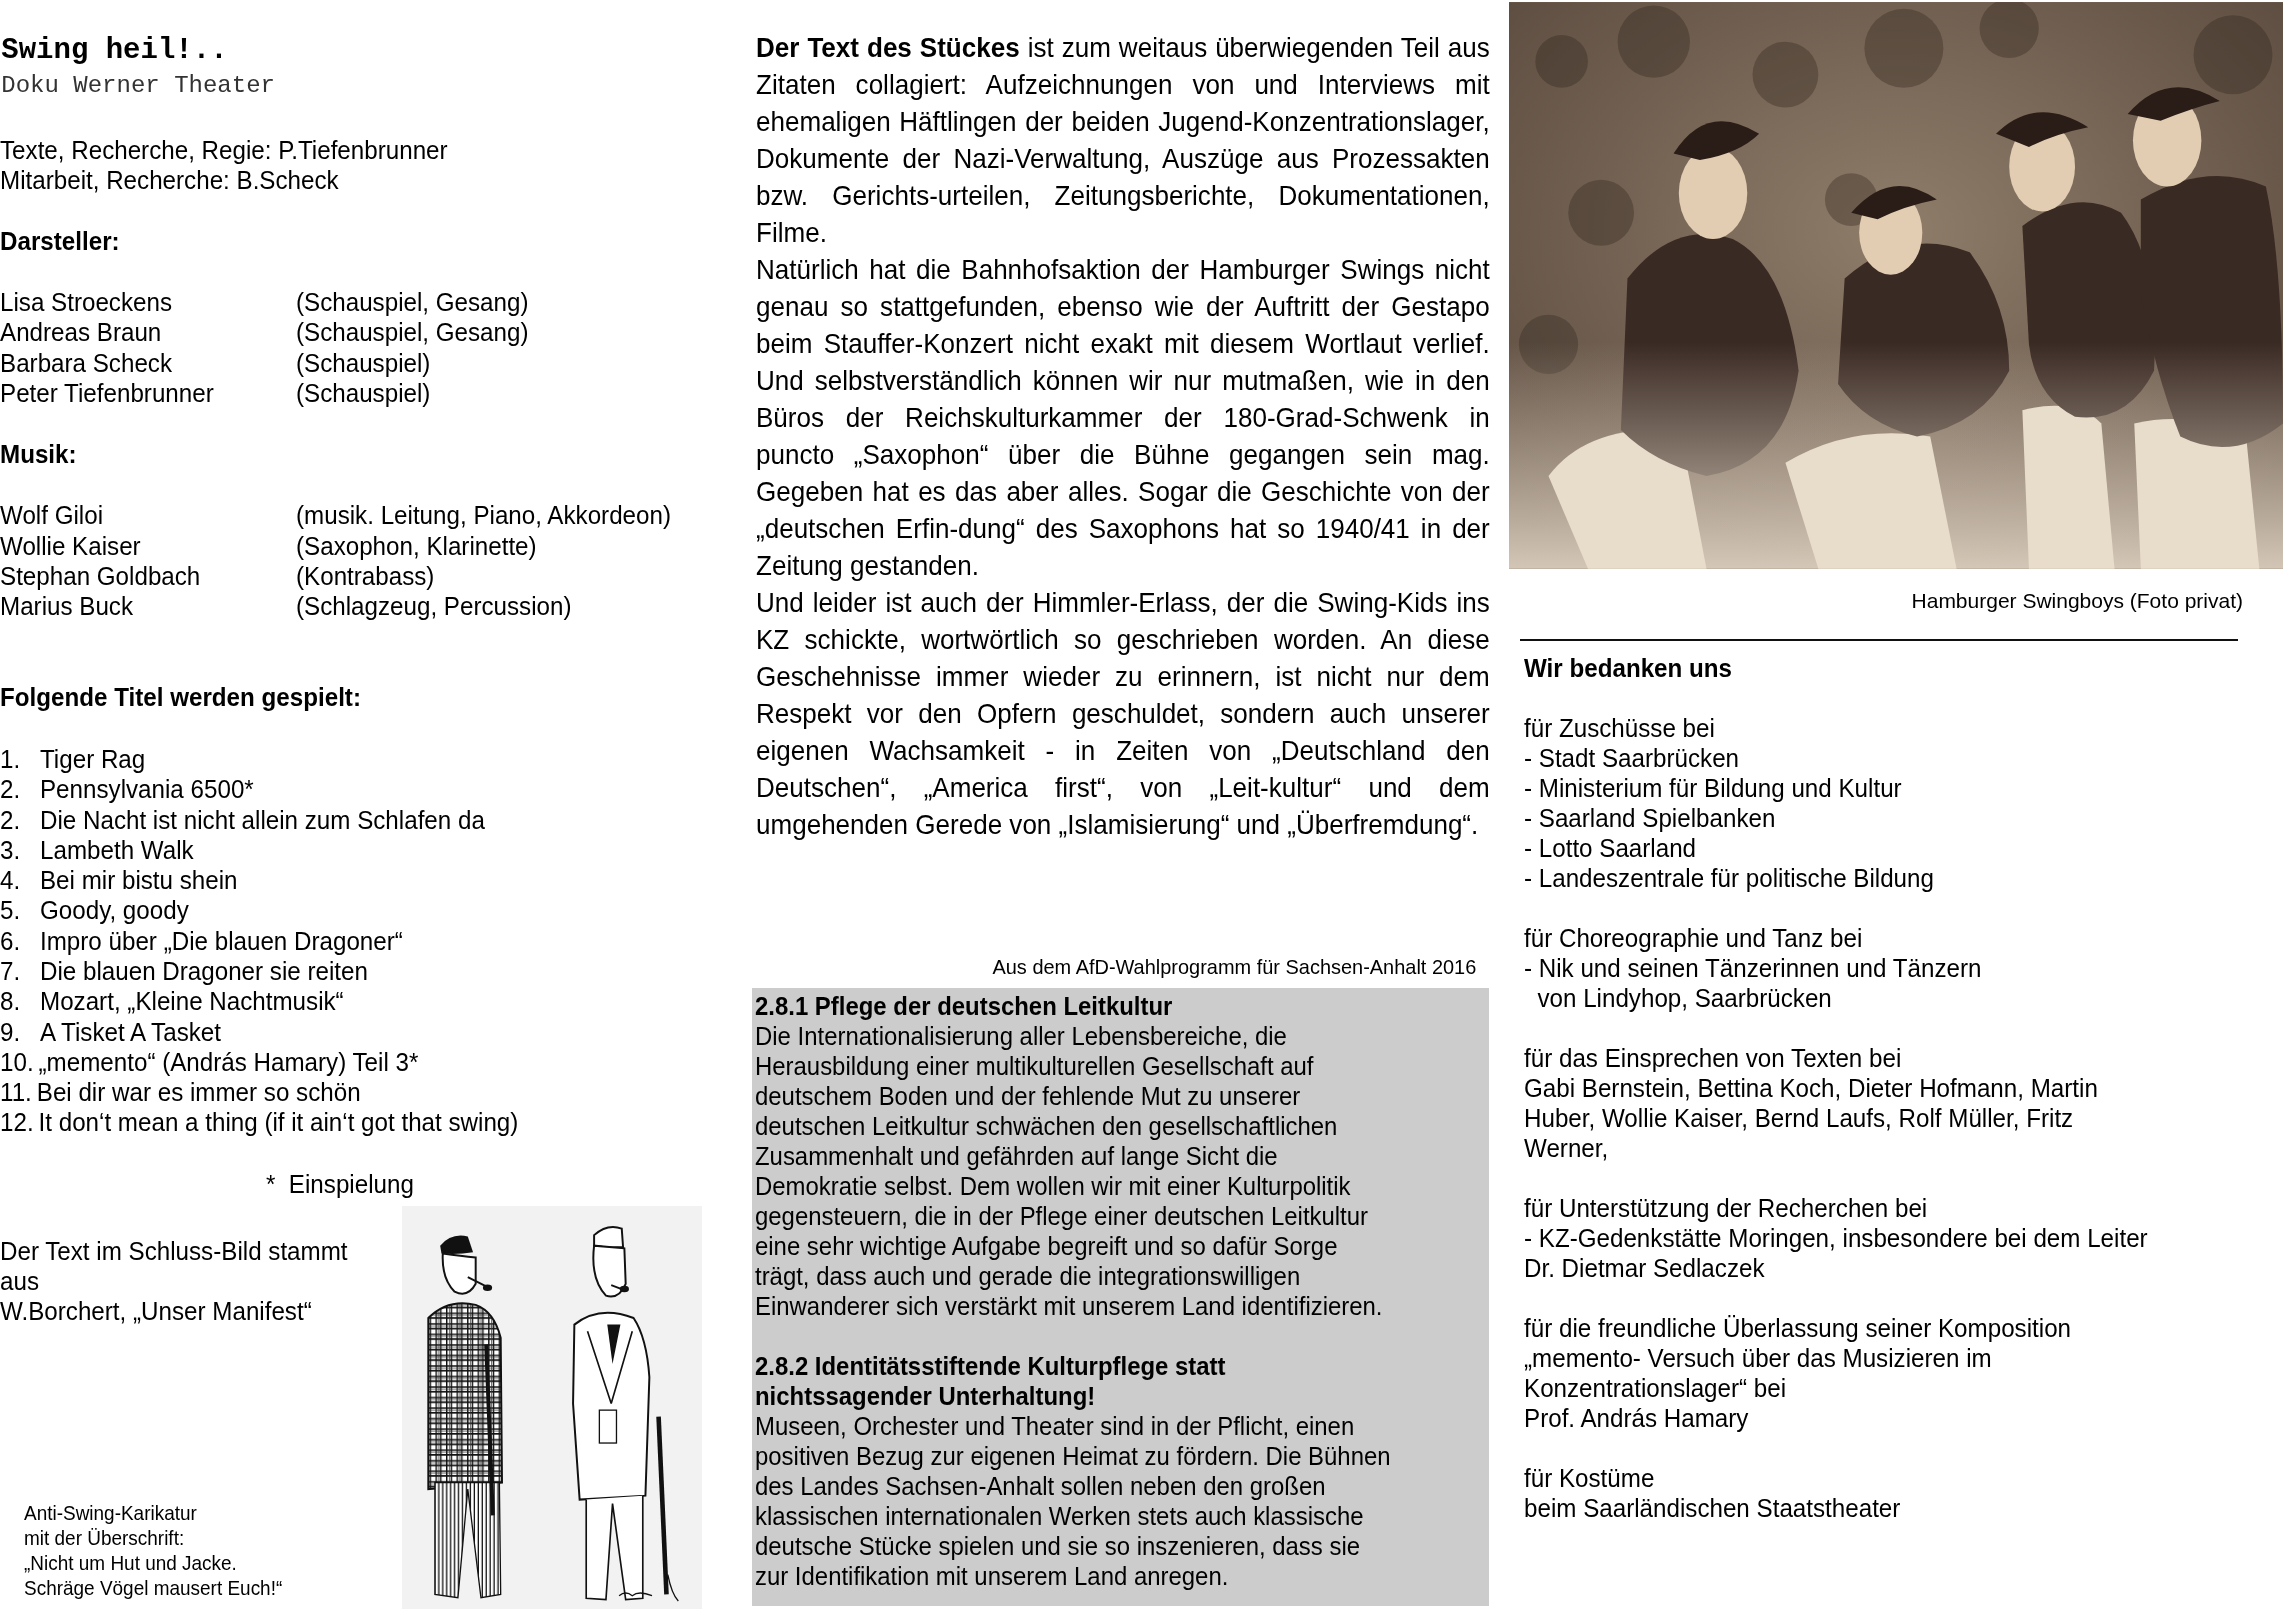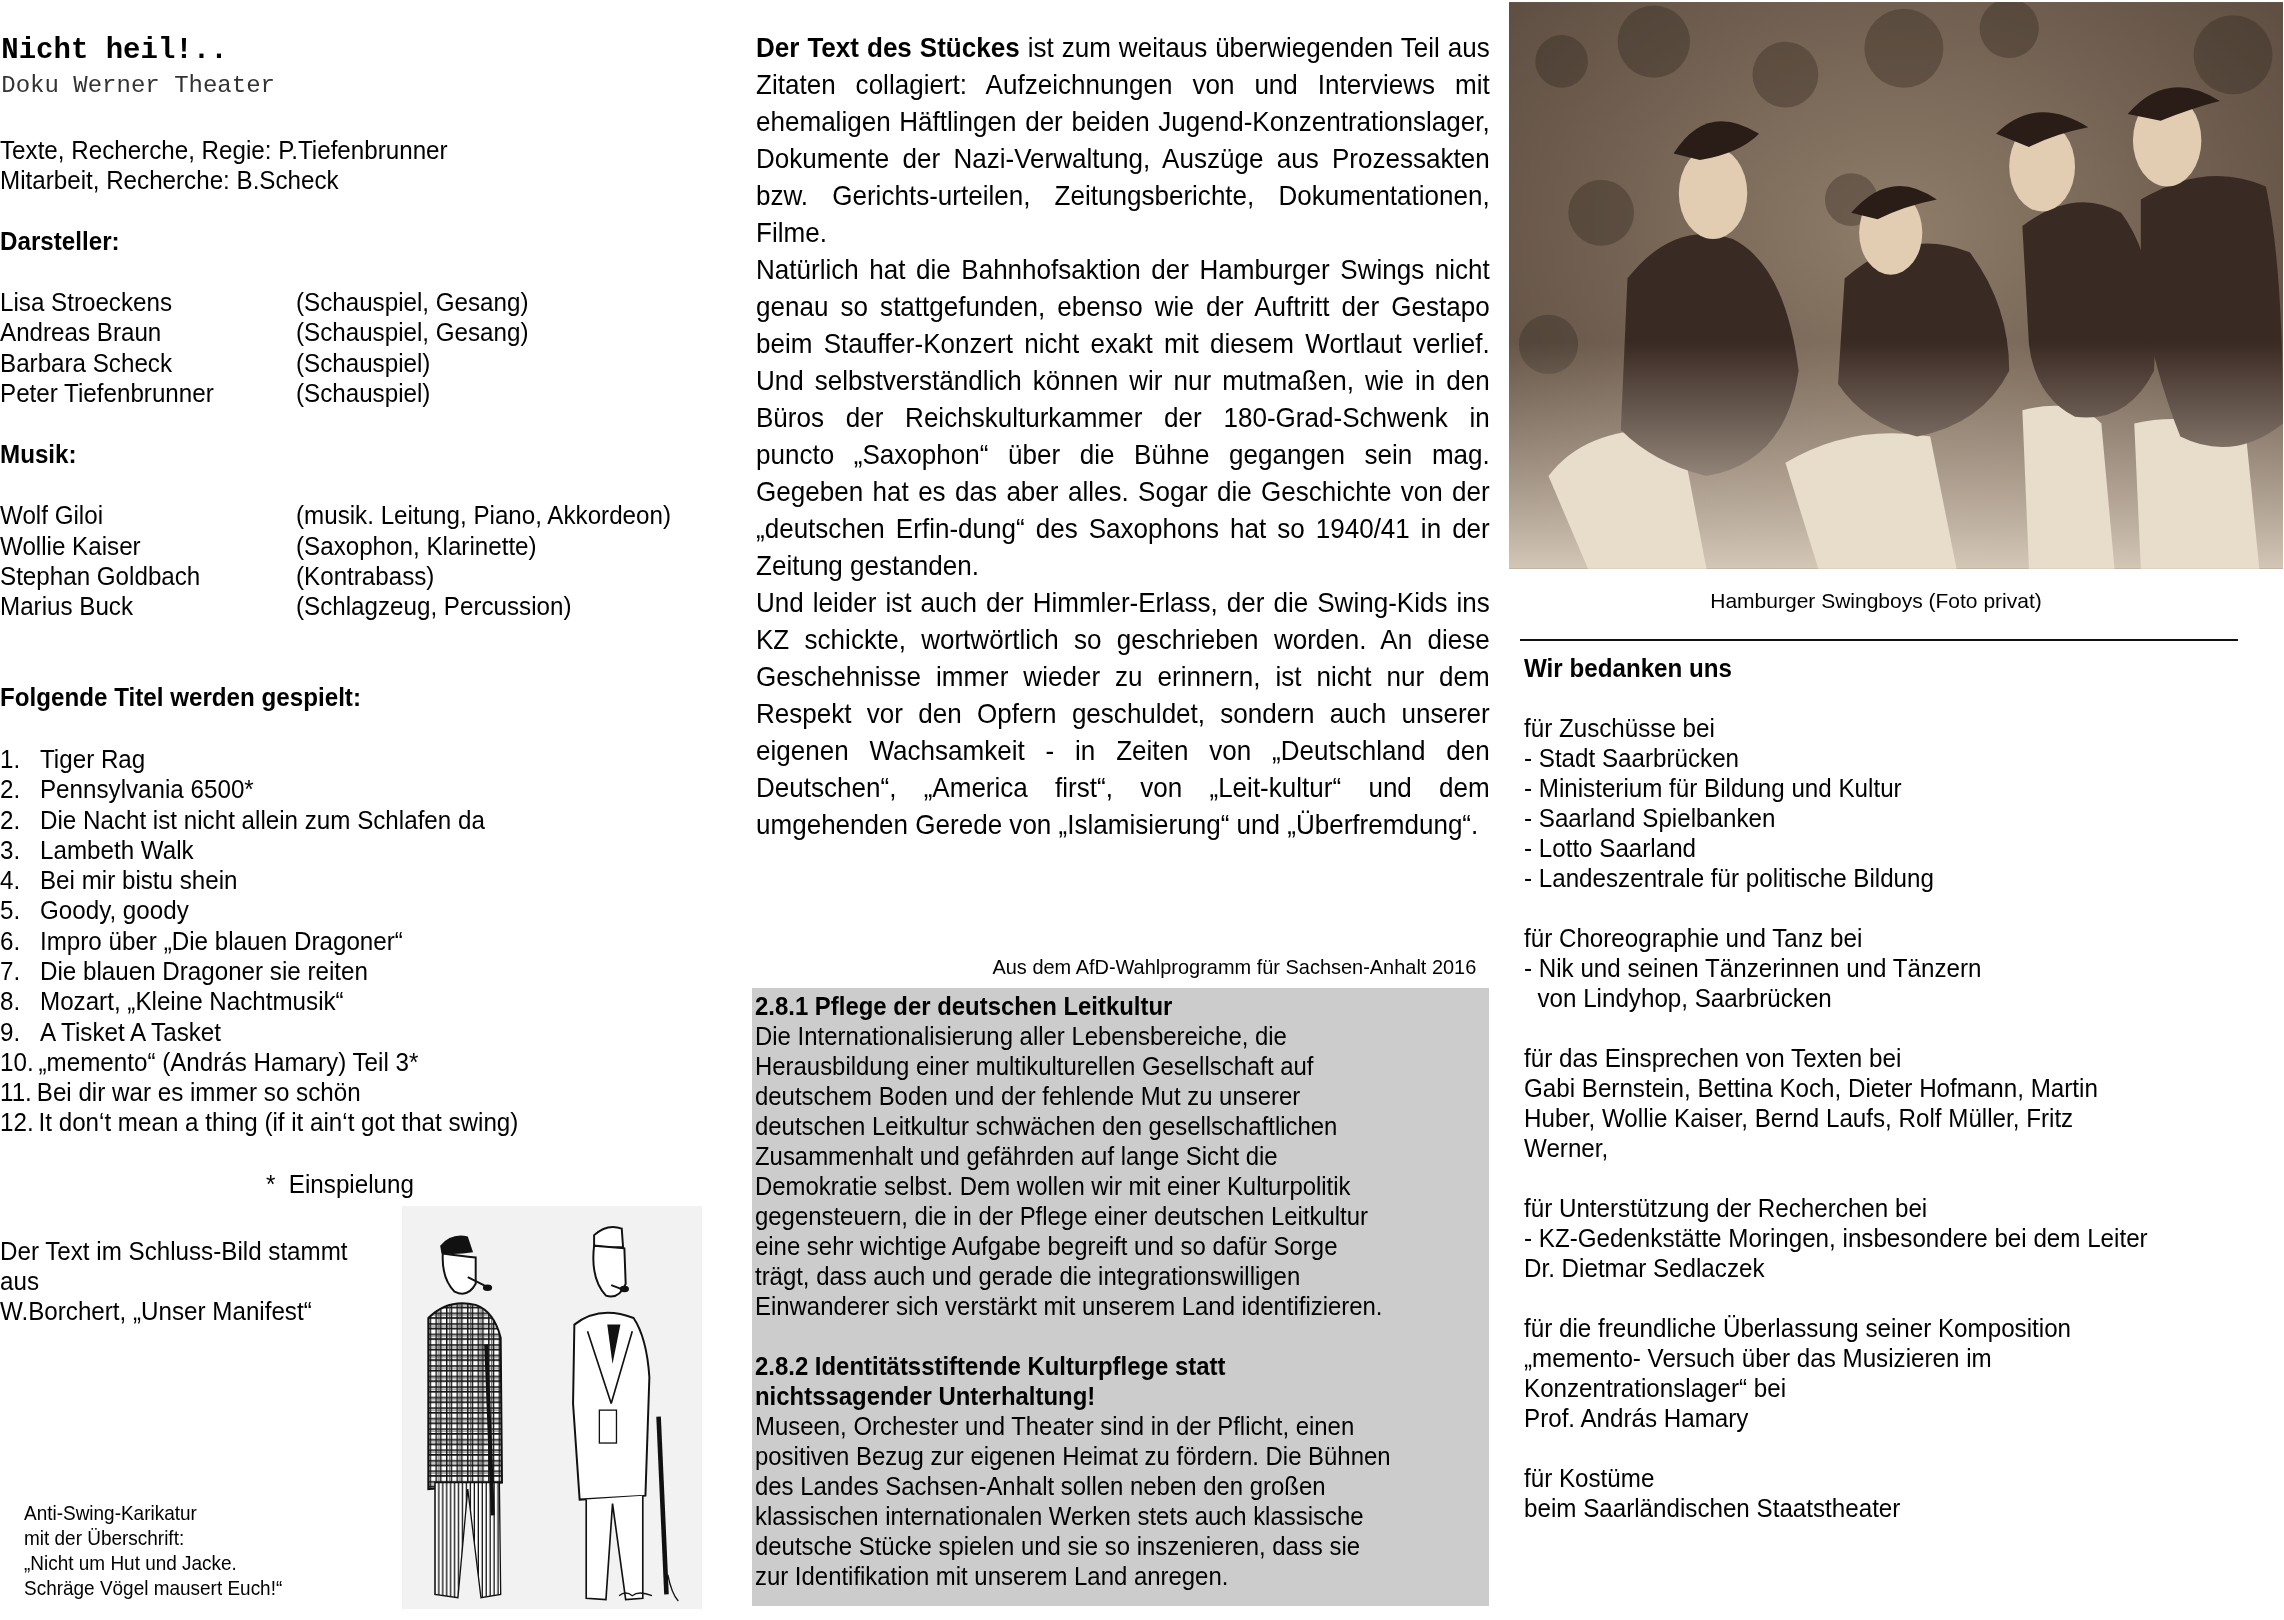--- a/index.html
+++ b/index.html
@@ -26,30 +26,30 @@
   #mid .inner { transform:scaleX(0.93); transform-origin:left top; width:789px; }
   .source { position:absolute; left:756px; top:955px; width:720px; text-align:right; font-size:21px; white-space:nowrap; }
   .source span { display:inline-block; transform:scaleX(0.95); transform-origin:right top; }
   #afd { position:absolute; left:752px; top:988px; width:737px; height:618px; background:#cccccc; }
   #afd .txt { position:absolute; left:2.6px; top:2.6px; width:790px; font-size:26px; line-height:30px; transform:scaleX(0.92); transform-origin:left top; }
   #afd .h { font-weight:bold; }
   #afd .gap { height:30px; }
 
   
   #photo { position:absolute; left:1509px; top:2px; width:774px; height:567px; overflow:hidden; background:#8a7866; }
-  .photo-caption { position:absolute; left:1509px; top:589px; width:734px; text-align:center; font-size:21px; white-space:nowrap; }
+  .photo-caption { position:absolute; left:1509px; top:589px; width:734px; text-align:right; font-size:21px; white-space:nowrap; }
   .divider { position:absolute; left:1520px; top:639px; width:718px; height:2px; background:#111; }
   #thanks { position:absolute; left:1524px; top:653px; width:751px; }
   #thanks .ln { font-size:26px; line-height:30px; white-space:nowrap; transform:scaleX(0.93); transform-origin:left top; height:30px; }
   #thanks .b { font-weight:bold; }
 </style>
 </head>
 <body>
 
-<div class="title mono">Nicht heil!..</div>
+<div class="title mono">Swing heil!..</div>
 <div class="subtitle mono">Doku Werner Theater</div>
 
 <div class="lt" style="top:135px">Texte, Recherche, Regie: P.Tiefenbrunner</div>
 <div class="lt" style="top:165px">Mitarbeit, Recherche: B.Scheck</div>
 
 <div class="lt lh" style="top:226px">Darsteller:</div>
 
 <div>
   <div class="row" style="top:287px">
     <span class="nm">Lisa Stroeckens</span>

